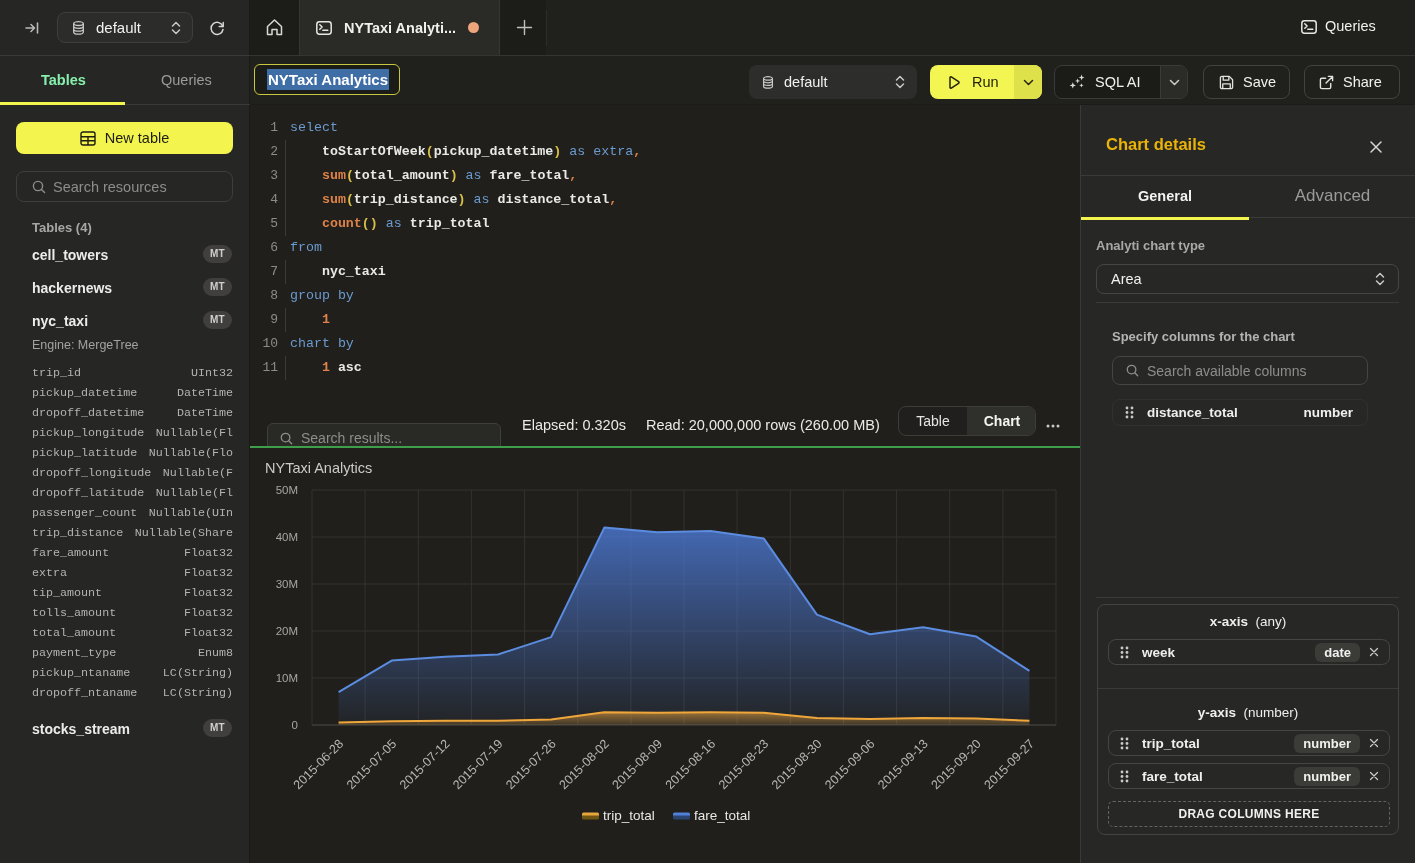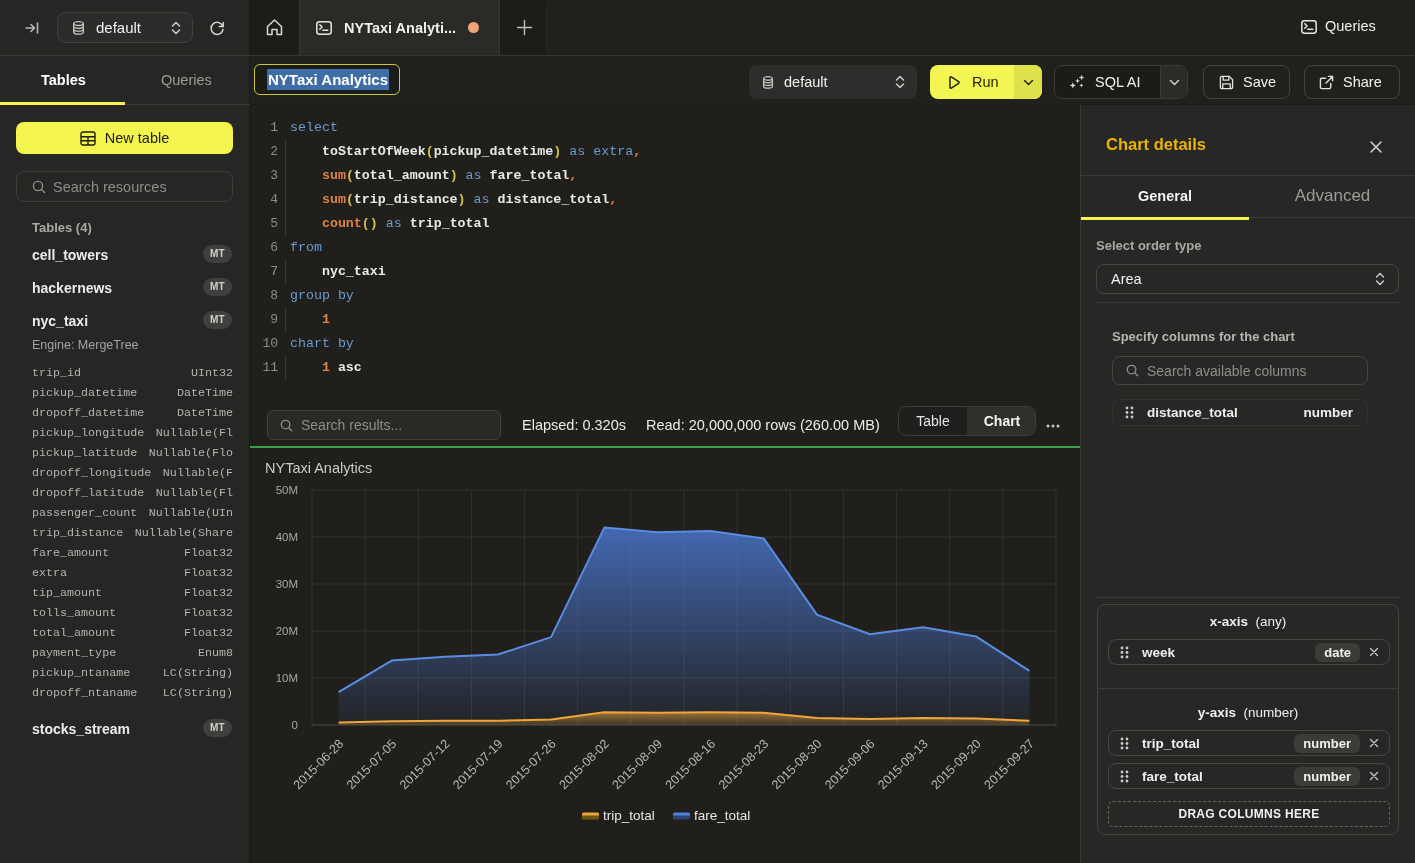--- a/index.html
+++ b/index.html
@@ -52,21 +52,21 @@
   line-height:24px; font-size:13px; }
 .kw { color:#6b9bce; }
 .fn { color:#de8347; font-weight:bold; }
 .pr { color:#d9c049; font-weight:bold; }
 .id { color:#e9e9e7; font-weight:bold; }
 .cm { color:#de8347; font-weight:bold; }
 .guide { position:absolute; left:35px; width:1px; background:#3a3a37; }
 
 
 #resultsbar { left:250px; top:405px; width:830px; height:41px; background:#201f1c; }
-#res-search { position:absolute; left:17px; top:5px; width:234px; height:30px;
+#res-search { position:absolute; left:17px; top:18px; width:234px; height:30px;
   background:#292926; border:1px solid #403f3c; border-radius:6px; display:flex;
   align-items:center; color:#8d8d8a; font-size:14px; }
 #greenline { left:250px; top:446px; width:830px; height:2px; background:#3f9e49; }
 
 
 #chart { left:250px; top:448px; width:830px; height:415px; background:#201f1c; }
 
 
 #panel { left:1080px; top:105px; width:335px; height:758px; background:#272726;
   border-left:1px solid #3a3a38; }
@@ -96,21 +96,21 @@
         <path d="M1.5 5 L5 1.5 L8.5 5 M1.5 9 L5 12.5 L8.5 9"></path>
       </svg>
     </div>
     <svg class="abs" style="left:209px;top:20px" width="16" height="16" viewBox="0 0 16 16" fill="none" stroke="#d6d6d3" stroke-width="1.5" stroke-linecap="round">
       <path d="M13.8 6.5 A6 6 0 1 0 14 9.5"></path>
       <path d="M14.2 2.6 V6.6 H10.2" stroke-linejoin="round"></path>
     </svg>
   </div>
 
   <div class="abs" id="sb-tabs">
-    <div class="sbtab" style="left:41px;color:#ffffff;font-weight:bold;">Tables</div>
+    <div class="sbtab" style="left:41px;color:#86efac;font-weight:bold;">Tables</div>
     <div class="sbtab" style="left:161px;color:#9b9b98;">Queries</div>
   </div>
   <div class="abs" id="sb-underline"></div>
 
   <div class="abs" id="newtable">
     <svg width="16" height="15" viewBox="0 0 16 15" fill="none" stroke="#1d1d12" stroke-width="1.4">
       <rect x="1" y="1" width="14" height="13" rx="2"></rect>
       <path d="M1 5.7 H15 M8 5.7 V14 M1 9.8 H15"></path>
     </svg>
     <span style="margin-left:9px;">New table</span>
@@ -432,21 +432,21 @@
   <div class="abs" style="left:25px;top:30px;font-size:16.5px;font-weight:bold;color:#eab308;">Chart details</div>
   <svg class="abs" style="left:288px;top:35px" width="14" height="14" viewBox="0 0 14 14" stroke="#d5d5d2" stroke-width="1.5" stroke-linecap="round">
     <path d="M2 2 L12 12 M12 2 L2 12"></path>
   </svg>
   <div class="pnl-divider" style="top:70px;"></div>
   <div class="abs" style="left:0;top:70px;width:168px;height:42px;line-height:42px;text-align:center;font-size:14.5px;font-weight:600;color:#f2f2f0;">General</div>
   <div class="abs" style="left:168px;top:70px;width:167px;height:42px;line-height:42px;text-align:center;font-size:17px;color:#9b9b98;">Advanced</div>
   <div class="pnl-divider" style="top:112px;"></div>
   <div class="abs" style="left:0;top:112px;width:168px;height:3px;background:#f3f54e;"></div>
 
-  <div class="abs" style="left:15px;top:133px;font-size:13px;font-weight:600;color:#a8a8a5;">Select order type</div>
+  <div class="abs" style="left:15px;top:133px;font-size:13px;font-weight:600;color:#a8a8a5;">Analyti chart type</div>
   <div class="itm" style="left:15px;top:159px;width:303px;height:30px;">
     <span style="margin-left:14px;font-size:14.5px;color:#f0f0ee;">Area</span>
     <svg style="margin-left:auto;margin-right:13px" width="10" height="14" viewBox="0 0 10 14" fill="none" stroke="#c9c9c6" stroke-width="1.5" stroke-linecap="round" stroke-linejoin="round">
       <path d="M1.5 5 L5 1.5 L8.5 5 M1.5 9 L5 12.5 L8.5 9"></path>
     </svg>
   </div>
   <div class="abs" style="left:15px;top:197px;width:303px;height:1px;background:#3a3a38;"></div>
 
   <div class="abs" style="left:31px;top:224px;font-size:13px;font-weight:600;color:#b4b4b1;">Specify columns for the chart</div>
   <div class="itm" style="left:31px;top:251px;width:256px;height:29px;">

